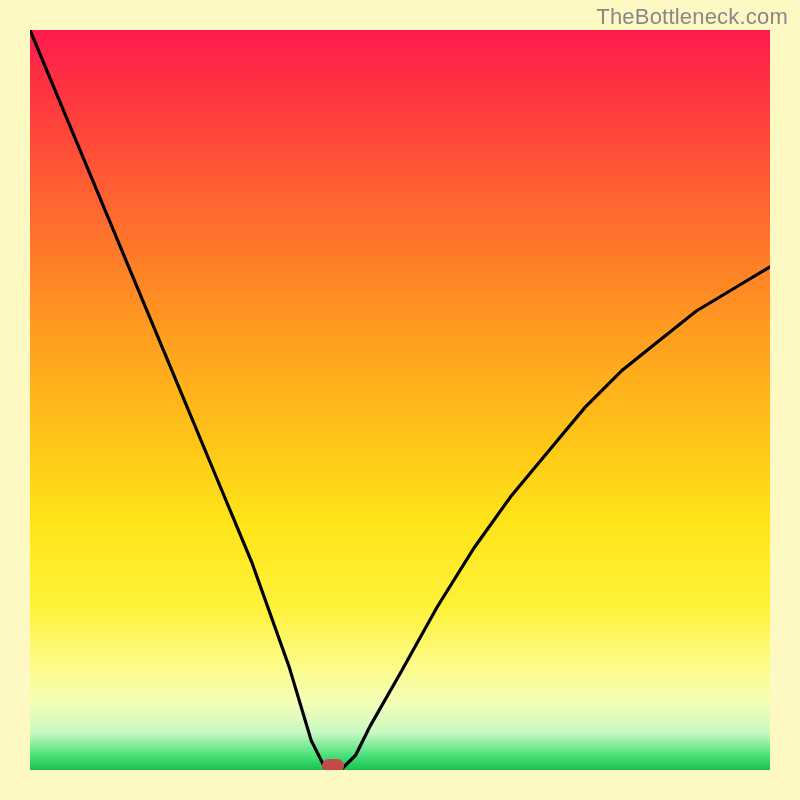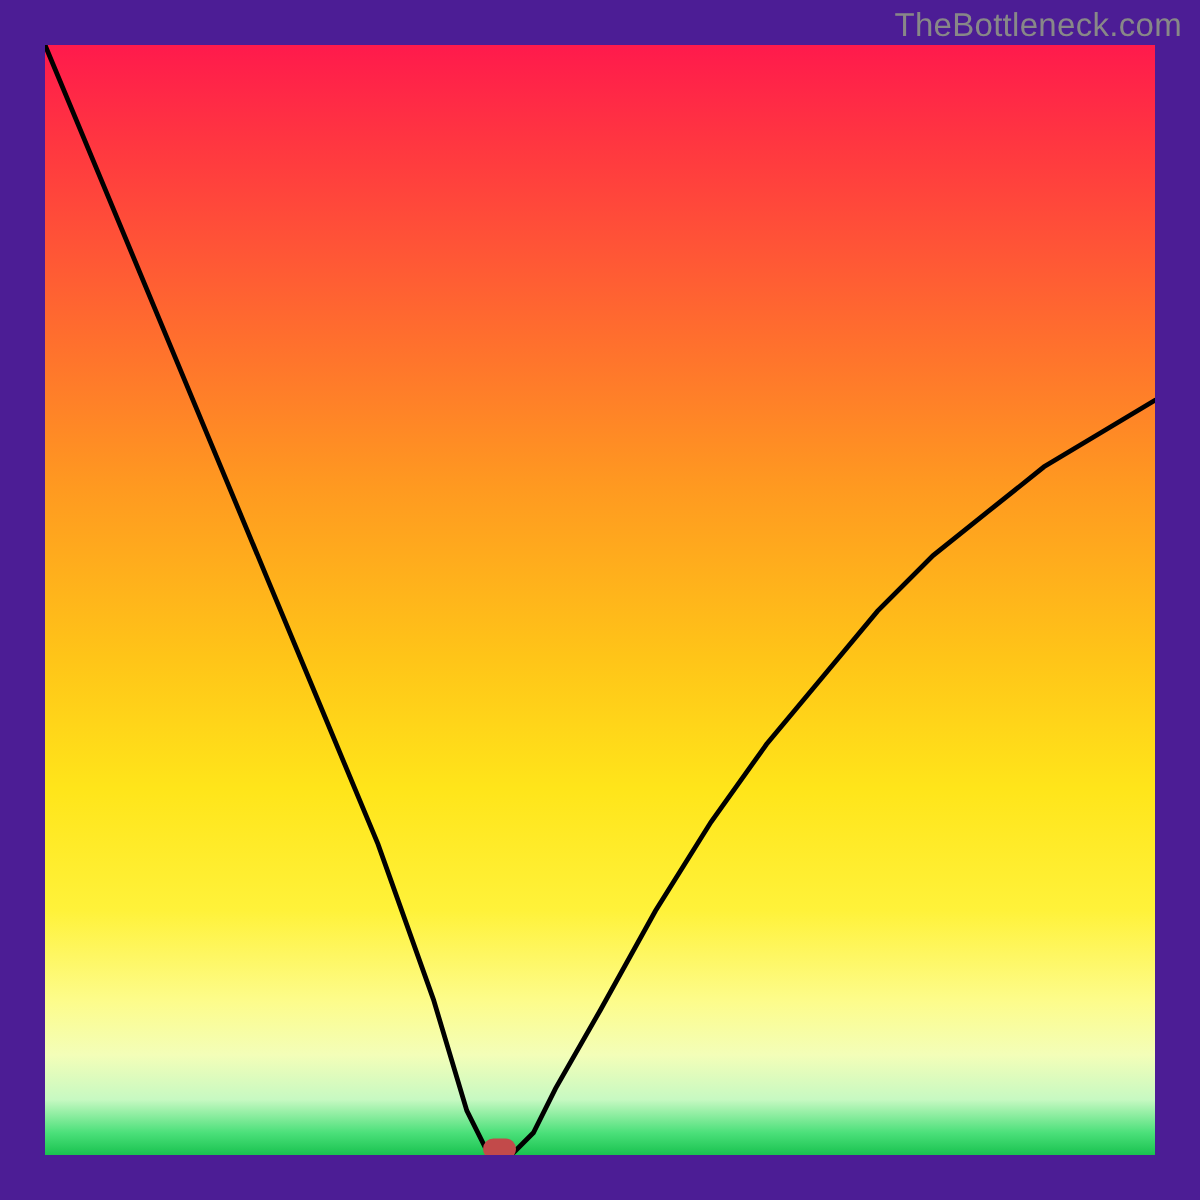--- a/index.html
+++ b/index.html
@@ -6,21 +6,21 @@
     margin: 0;
     padding: 0;
     width: 800px;
     height: 800px;
     background: #000;
     font-family: Arial, sans-serif;
   }
   .outer {
     width: 800px;
     height: 800px;
-    background: #4c1d95;
+    background: #fef9c3;
     position: relative;
   }
   .watermark {
     position: absolute;
     top: 4px;
     right: 12px;
     color: #888;
     font-size: 22px;
     font-weight: 500;
     letter-spacing: 0.2px;

